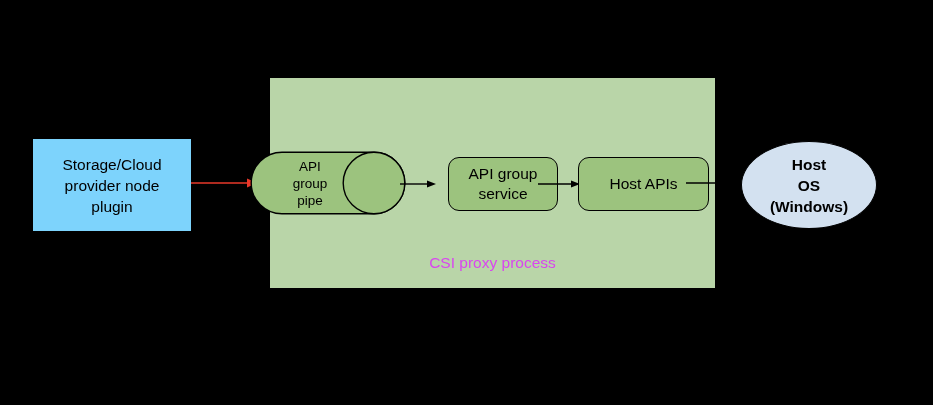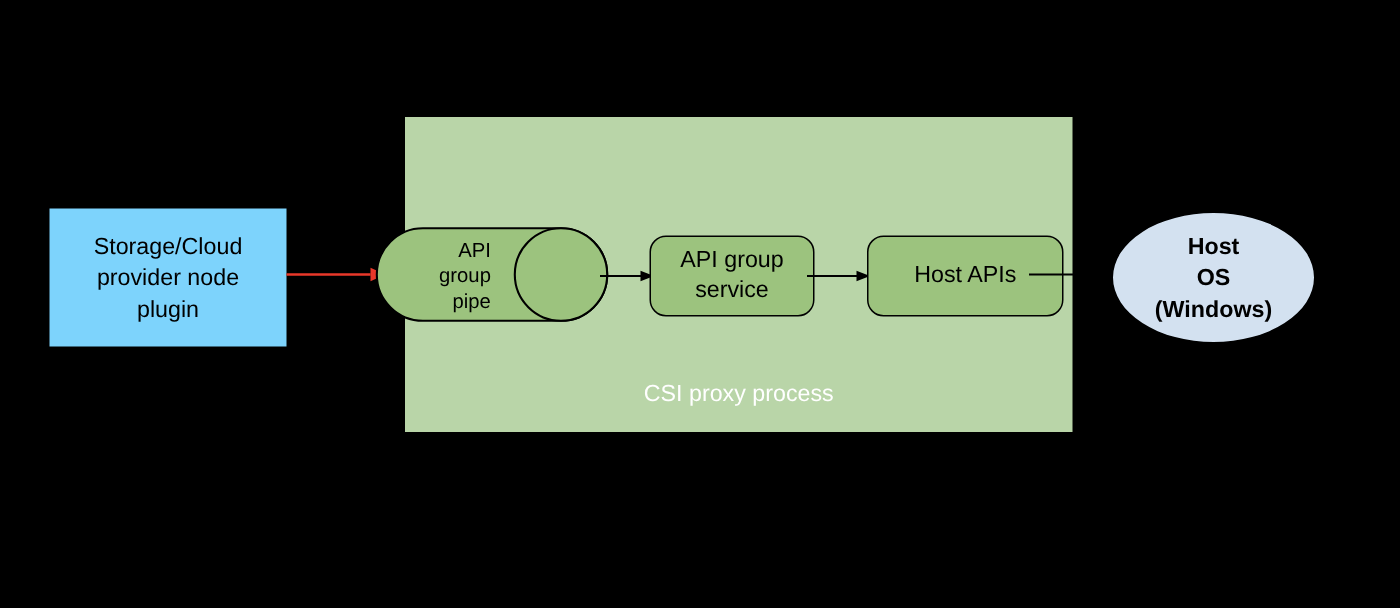--- a/index.html
+++ b/index.html
@@ -21,21 +21,21 @@
     left: 270px; top: 78px;
     width: 445px; height: 210px;
     background: #b9d5a8;
   }
   #csi-label {
     position: absolute;
     left: 270px; top: 253px;
     width: 445px;
     text-align: center;
     font-size: 15.5px;
-    color: #ffffff;
+    color: #d946ef;
     line-height: 19px;
     white-space: pre-line;
   }
 
   
   #storage-box {
     position: absolute;
     left: 32px; top: 138px;
     width: 160px; height: 94px;
     background: #7dd3fc;
@@ -63,21 +63,21 @@
   #api-pipe-wrap {
     position: absolute;
     left: 250px; top: 151px;
     width: 156px; height: 64px;
   }
   #api-pipe-label {
     position: absolute;
     left: 250px; top: 151px;
     width: 120px; height: 64px;
     display: flex; align-items: center; justify-content: center;
-    text-align: right;
+    text-align: center;
     font-size: 13.5px;
     color: #000000;
     line-height: 17px;
     white-space: pre-line;
     pointer-events: none;
   }
 
   
   .gbox {
     position: absolute;
@@ -88,21 +88,21 @@
     align-items: center;
     justify-content: center;
   }
   .gbox .lbl {
     text-align: center;
     font-size: 15.5px;
     color: #000000;
     line-height: 20px;
     white-space: pre-line;
   }
-  #api-service-box { left: 433px; top: 157px; width: 110px; height: 54px; }
+  #api-service-box { left: 448px; top: 157px; width: 110px; height: 54px; }
   #host-apis-box   { left: 578px; top: 157px; width: 131px; height: 54px; }
 
   
   .conn { position: absolute; }
   #conn-pipe-service  { left: 400px; top: 174px; width: 38px; height: 20px; }
   #conn-service-host  { left: 538px; top: 174px; width: 45px; height: 20px; }
   #conn-host-os       { left: 686px; top: 177px; width: 62px; height: 12px; }
 
   
   #host-os {

